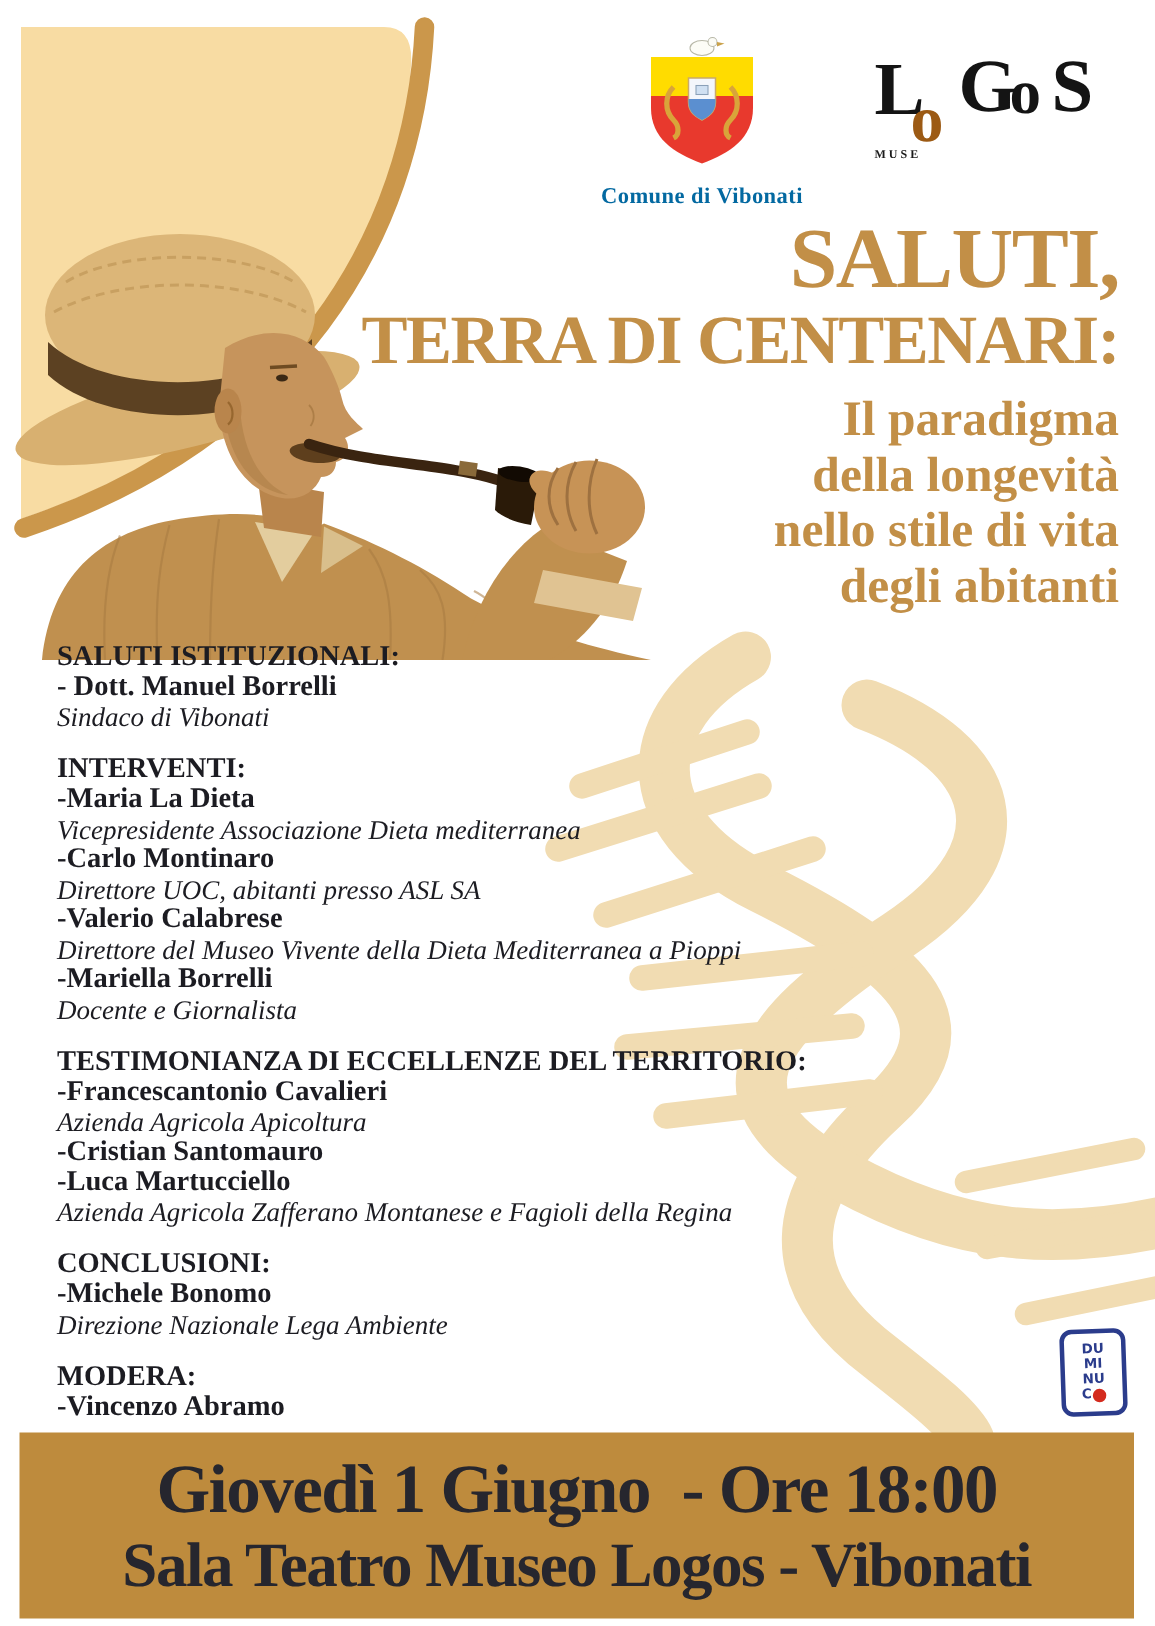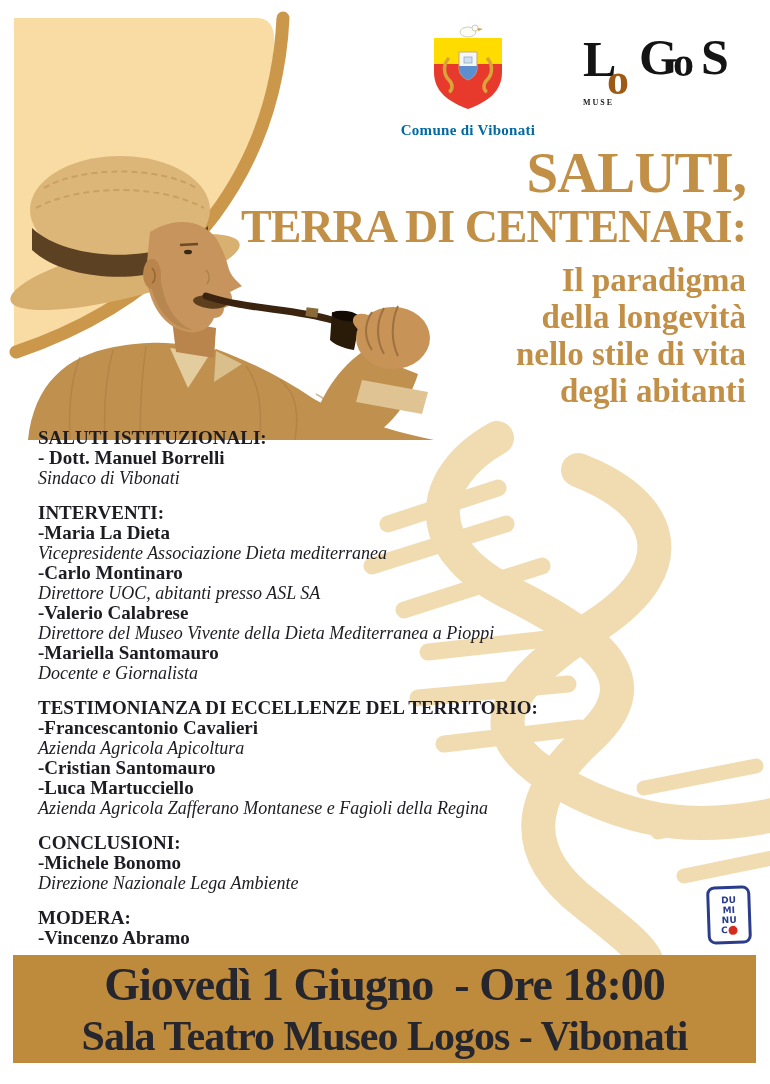--- a/index.html
+++ b/index.html
@@ -39,21 +39,21 @@
     position:absolute;left:707px;top:886px;width:38px;height:52px;
     border:3px solid #2B3C8C;border-radius:8px;background:#fff;
     display:flex;flex-direction:column;align-items:center;justify-content:center;
     transform:rotate(-2deg);z-index:3;
   }
   .dline{font-family:"DejaVu Sans","Liberation Sans",sans-serif;font-size:9px;font-weight:bold;
     color:#2B3C8C;line-height:10px;display:flex;align-items:center;}
   .dot{width:9px;height:9px;border-radius:50%;background:#D42B1E;margin-left:1px;}
   
   .band{
-    position:absolute;left:13px;right:14px;top:955px;height:108px;background:#BE8B3D;
+    position:absolute;left:13px;right:14px;top:955px;height:124px;background:#BE8B3D;
     z-index:3;text-align:center;color:#26262E;
     display:flex;flex-direction:column;justify-content:center;
   }
   .band div{white-space:pre;}
   .band-l1{font-size:46px;font-weight:bold;line-height:53px;letter-spacing:-1px;}
   .band-l2{font-size:42px;font-weight:bold;line-height:50px;letter-spacing:-1px;}
 </style>
 </head>
 <body>
 
@@ -175,21 +175,21 @@
     </div>
 
     <div class="sec">
       <div class="sec-title">INTERVENTI:</div>
       <div class="p-name">-Maria La Dieta</div>
       <div class="p-role">Vicepresidente Associazione Dieta mediterranea</div>
       <div class="p-name">-Carlo Montinaro</div>
       <div class="p-role">Direttore UOC, abitanti presso ASL SA</div>
       <div class="p-name">-Valerio Calabrese</div>
       <div class="p-role">Direttore del Museo Vivente della Dieta Mediterranea a Pioppi</div>
-      <div class="p-name">-Mariella Santomauro</div>
+      <div class="p-name">-Mariella Borrelli</div>
       <div class="p-role">Docente e Giornalista</div>
     </div>
 
     <div class="sec">
       <div class="sec-title">TESTIMONIANZA DI ECCELLENZE DEL TERRITORIO:</div>
       <div class="p-name">-Francescantonio Cavalieri</div>
       <div class="p-role">Azienda Agricola Apicoltura</div>
       <div class="p-name">-Cristian Santomauro</div>
       <div class="p-name">-Luca Martucciello</div>
       <div class="p-role">Azienda Agricola Zafferano Montanese e Fagioli della Regina</div>

